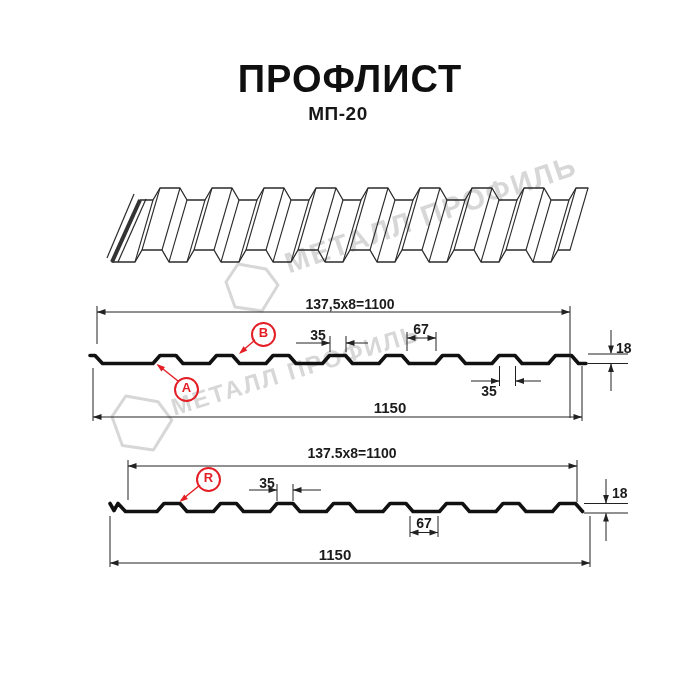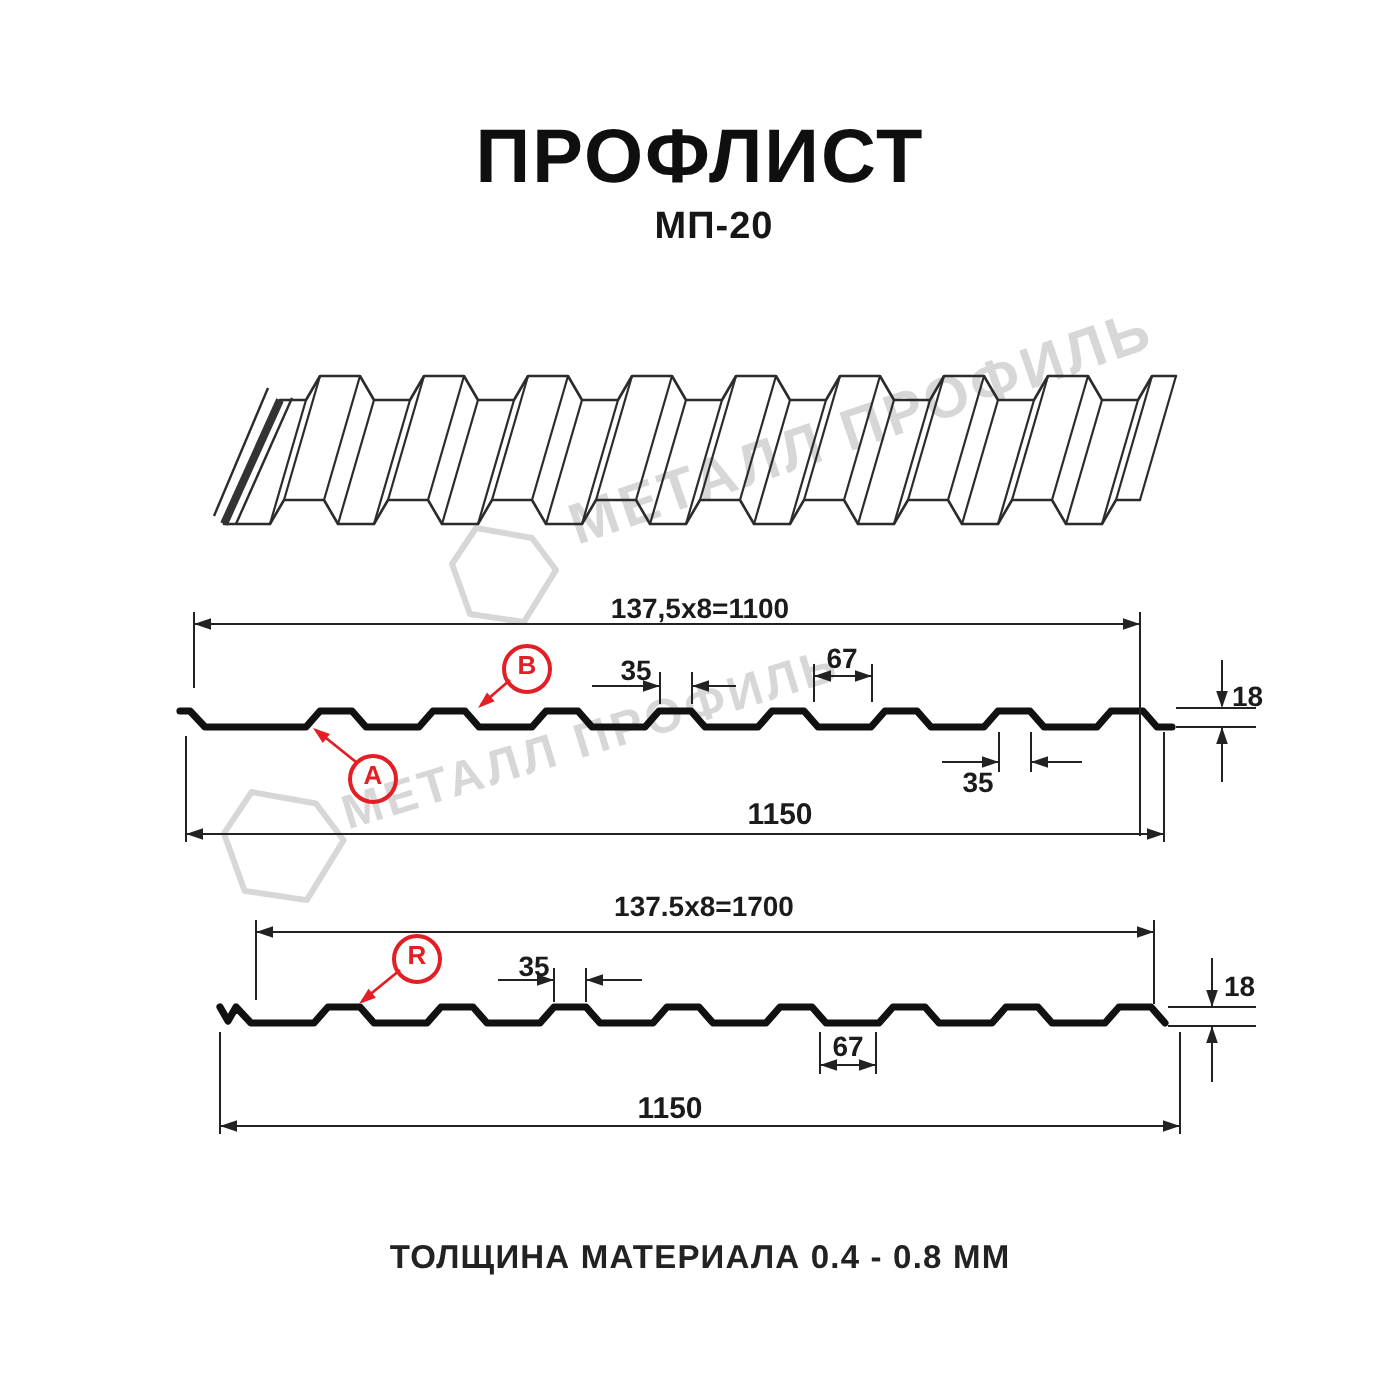--- a/index.html
+++ b/index.html
@@ -18,21 +18,21 @@
   .wm2{font-size:24px;letter-spacing:2px;transform:rotate(-17deg);}
   #art{position:absolute;left:0;top:0;z-index:2;}
   .footer{font-size:16.5px;font-weight:600;letter-spacing:.6px;color:#222;white-space:nowrap;z-index:3;}
 </style>
 </head>
 <body>
 
 <div class="page">
 
   <div class="abs ctr title" style="left:350px;top:58px">ПРОФЛИСТ</div>
-  <div class="abs ctr subtitle" style="left:357px;top:103px">МП-20</div>
+  <div class="abs ctr subtitle" style="left:338px;top:103px">МП-20</div>
 
   <div class="abs wm wm1" style="left:286px;top:248px">МЕТАЛЛ ПРОФИЛЬ</div>
   <div class="abs wm wm2" style="left:172px;top:394px">МЕТАЛЛ ПРОФИЛЬ</div>
 
   <svg id="art" width="700" height="700" viewBox="0 0 700 700">
       <polygon points="238,264 266,269 278,285 262,311 235,307 226,282" fill="none" stroke="#d7d7d7" stroke-width="3" stroke-linejoin="round"></polygon>
       <polygon points="125.8,396 158,401.75 171.8,420.15 153.4,450.05 122.35,445.45 112,416.7" fill="none" stroke="#d7d7d7" stroke-width="3" stroke-linejoin="round"></polygon>
       <path d="M140,200L153,200L160,188L180,188L187,200L205,200L212,188L232,188L239,200L257,200L264,188L284,188L291,200L309,200L316,188L336,188L343,200L361,200L368,188L388,188L395,200L413,200L420,188L440,188L447,200L465,200L472,188L492,188L499,200L517,200L524,188L544,188L551,200L569,200L576,188L588,188" fill="none" stroke="#2b2b2b" stroke-width="1.3" stroke-linejoin="round" stroke-linecap="round"></path>
       <path d="M112,262L135,262L142,250L162,250L169,262L187,262L194,250L214,250L221,262L239,262L246,250L266,250L273,262L291,262L298,250L318,250L325,262L343,262L350,250L370,250L377,262L395,262L402,250L422,250L429,262L447,262L454,250L474,250L481,262L499,262L506,250L526,250L533,262L551,262L558,250L570,250" fill="none" stroke="#2b2b2b" stroke-width="1.3" stroke-linejoin="round" stroke-linecap="round"></path>
       <line x1="153" y1="200" x2="135" y2="262" stroke="#2b2b2b" stroke-width="1.1"></line>
@@ -145,21 +145,20 @@
 
   <div class="abs ctr dim" style="left:350px;top:296px">137,5x8=1100</div>
   <div class="abs ctr dim" style="left:318px;top:327px">35</div>
   <div class="abs ctr dim" style="left:421px;top:321px">67</div>
   <div class="abs dim" style="left:616px;top:340px">18</div>
   <div class="abs ctr dim" style="left:489px;top:383px">35</div>
   <div class="abs ctr dim big" style="left:390px;top:399px">1150</div>
   <div class="abs badge" style="left: 174px; top: 377px; border-color: rgb(227, 30, 36); color: rgb(227, 30, 36);">A</div>
   <div class="abs badge" style="left: 251px; top: 322px; border-color: rgb(227, 30, 36); color: rgb(227, 30, 36);">B</div>
 
-  <div class="abs ctr dim" style="left:352px;top:445px">137.5x8=1700</div>
+  <div class="abs ctr dim" style="left:352px;top:445px">137.5x8=1100</div>
   <div class="abs ctr dim" style="left:267px;top:475px">35</div>
   <div class="abs ctr dim" style="left:424px;top:515px">67</div>
   <div class="abs dim" style="left:612px;top:485px">18</div>
   <div class="abs ctr dim big" style="left:335px;top:546px">1150</div>
   <div class="abs badge" style="left: 196px; top: 467px; border-color: rgb(227, 30, 36); color: rgb(227, 30, 36);">R</div>
 
-  <div class="abs ctr footer" style="left:350px;top:620px">ТОЛЩИНА МАТЕРИАЛА 0.4 - 0.8 ММ</div>
 </div>
 
 </body></html>

